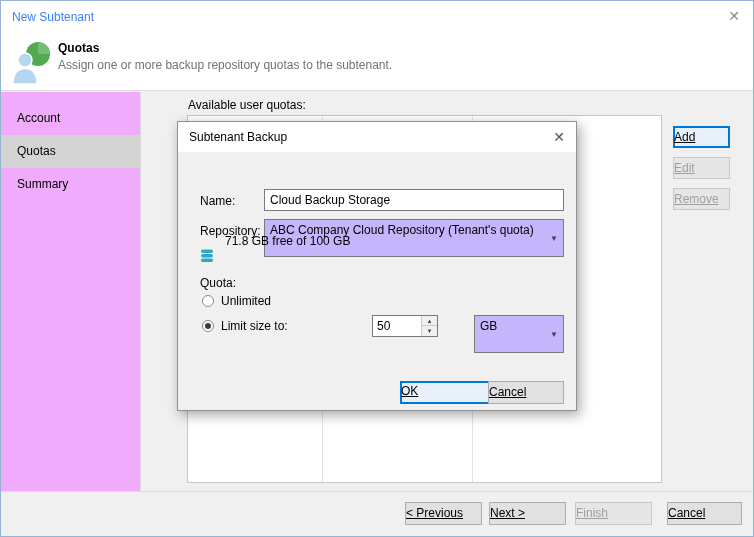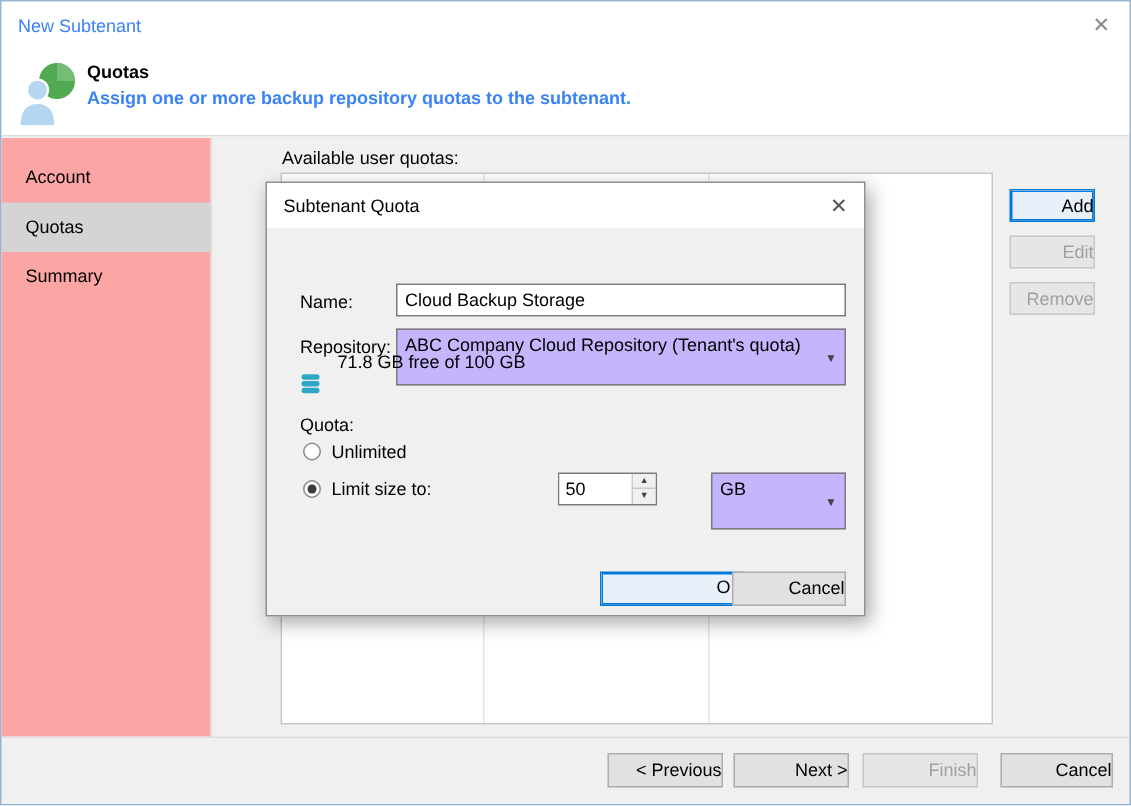--- a/index.html
+++ b/index.html
@@ -9,37 +9,37 @@
   .window { position:relative; width:754px; height:537px; background:#f0f0f0;
             border:1px solid #94b4d1; overflow:hidden; }
 
   
   .topband { position:absolute; left:0; top:0; right:0; height:90px; background:#fff;
              border-bottom:1px solid #dcdcdc; }
   .win-title { position:absolute; left:11px; top:9px; color:#3b82f6; }
   .win-close { position:absolute; right:13px; top:7px; color:#8a8a8a; font-size:14px; cursor:default; }
   .header-icon { position:absolute; left:11px; top:40px; width:40px; height:44px; }
   .header-title { position:absolute; left:57px; top:40px; font-weight:bold; }
-  .header-sub { position:absolute; left:57px; top:57px; color:#3b82f6;font-weight:bold; }
+  .header-sub { position:absolute; left:57px; top:57px; color:#737373; }
 
   
   .sidebar { position:absolute; left:0; top:91px; width:140px; height:399px;
-             background:#fca5a5; border-right:1px solid #dcdcdc; }
+             background:#f0abfc; border-right:1px solid #dcdcdc; }
   .side-item { position:absolute; left:0; right:0; height:33px; line-height:33px; padding-left:16px; }
   .side-item.sel { background:#d4d4d4; }
 
   
   .quotas-label { position:absolute; left:187px; top:97px; }
   .quota-table { position:absolute; left:186px; top:114px; width:475px; height:368px;
                  background:#fff; border:1px solid #c6c6c6; }
   .col-line { position:absolute; top:0; bottom:0; width:1px; background:#e4e4e4; }
 
   
   .btn { position:absolute; height:22px; background:#e1e1e1; border:1px solid #adadad;
-         text-align:right; line-height:20px; cursor:default; }
+         text-align:left; line-height:20px; cursor:default;text-decoration:underline; }
   .btn.primary { background:#e8f1fa; border:1px solid #0078d7; box-shadow:inset 0 0 0 1px #0078d7; }
   .btn.disabled { background:#e6e6e6; border-color:#c8c8c8; color:#a0a0a0; }
 
   .btn-add    { left:672px; top:125px; width:57px; }
   .btn-edit   { left:672px; top:156px; width:57px; }
   .btn-remove { left:672px; top:187px; width:57px; }
 
   
   .footer-line { position:absolute; left:0; right:0; top:490px; height:1px; background:#dcdcdc; }
   .btn-prev    { left:404px; top:501px; width:77px; height:23px; line-height:21px; }
@@ -129,21 +129,21 @@
   <div class="btn disabled btn-remove">Remove</div>
 
   <div class="footer-line"></div>
   <div class="btn btn-prev">&lt; Previous</div>
   <div class="btn disabled btn-finish">Finish</div>
   <div class="btn btn-next">Next &gt;</div>
   <div class="btn btn-fcancel">Cancel</div>
 
   <div class="modal">
     <div class="modal-titlebar">
-      <span class="modal-title">Subtenant Quota</span>
+      <span class="modal-title">Subtenant Backup</span>
       <span class="modal-close">✕</span>
     </div>
 
 
     <div class="mlabel" style="left:22px; top:72px;">Name:</div>
     <input class="txt-input" type="text" value="Cloud Backup Storage" style="">
 
     <div class="mlabel" style="left:22px; top:102px;">Repository:</div>
     <div class="dropdown dd-repo">
       <span class="dd-text">ABC Company Cloud Repository (Tenant's quota)</span>

